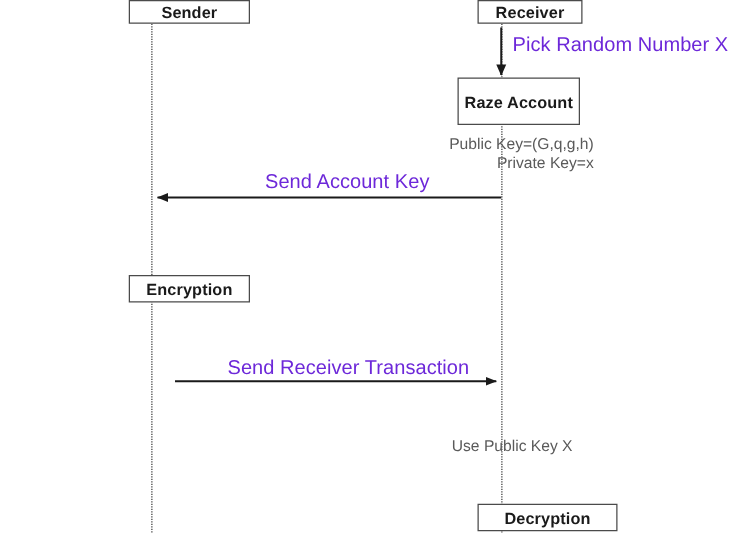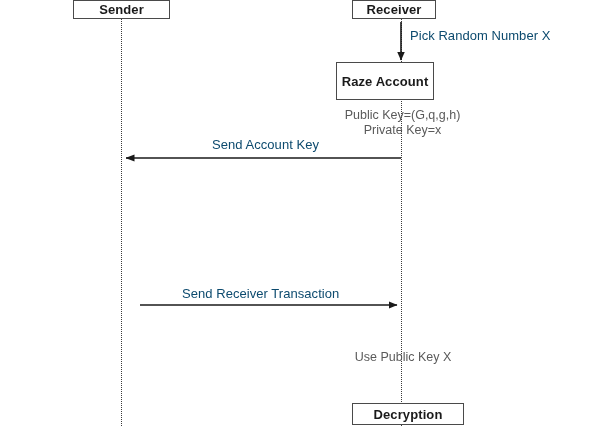--- a/index.html
+++ b/index.html
@@ -28,43 +28,44 @@
     border: 1px solid #4a4a4a;
     background: #ffffff;
     display: flex;
     align-items: center;
     justify-content: center;
     font-size: 13px;
     font-weight: bold;
     color: #1a1a1a;
     letter-spacing: 0.1px;
     z-index: 3;
+    margin-left: 30px;
   }
   .lifeline {
     position: absolute;
     width: 0;
     border-left: 1px dotted #3a3a3a;
     z-index: 1;
   }
   .msg-label {
     position: absolute;
-    font-size: 13px;
-    color: #0c4a6e;
+    font-size: 16px;
+    color: #6d28d9;
     white-space: nowrap;
     z-index: 2;
     letter-spacing: 0.05px;
   }
   .msg-label.center {
     text-align: center;
   }
   .note-block {
     position: absolute;
     font-size: 12.5px;
     color: #5a5a5a;
-    text-align: center;
+    text-align: right;
     white-space: nowrap;
     line-height: 15px;
     z-index: 2;
   }
   .arrow-svg {
     position: absolute;
     z-index: 2;
     overflow: visible;
   }
   .watermark {
@@ -91,20 +92,23 @@
   </div>
 
   <div class="node-box" id="box-receiver" style="left: 352px; top: 0px; width: 84px; height: 19px;">
     <span>Receiver</span>
   </div>
 
   <div class="node-box" id="box-raze-account" style="left: 336px; top: 62px; width: 98px; height: 38px;">
     <span>Raze Account</span>
   </div>
 
+  <div class="node-box" id="box-encryption" style="left: 73px; top: 220px; width: 97px; height: 22px;">
+    <span>Encryption</span>
+  </div>
 
   <div class="node-box" id="box-decryption" style="left: 352px; top: 403px; width: 112px; height: 22px;">
     <span>Decryption</span>
   </div>
 
   <svg class="arrow-svg" id="arrows-layer" width="600" height="426">
     <defs>
       <marker id="arrowhead-right" markerWidth="9" markerHeight="8" refX="8.5" refY="4" orient="auto" markerUnits="userSpaceOnUse">
         <polygon points="0,0.4 9,4 0,7.6" fill="#1a1a1a"></polygon>
       </marker>

